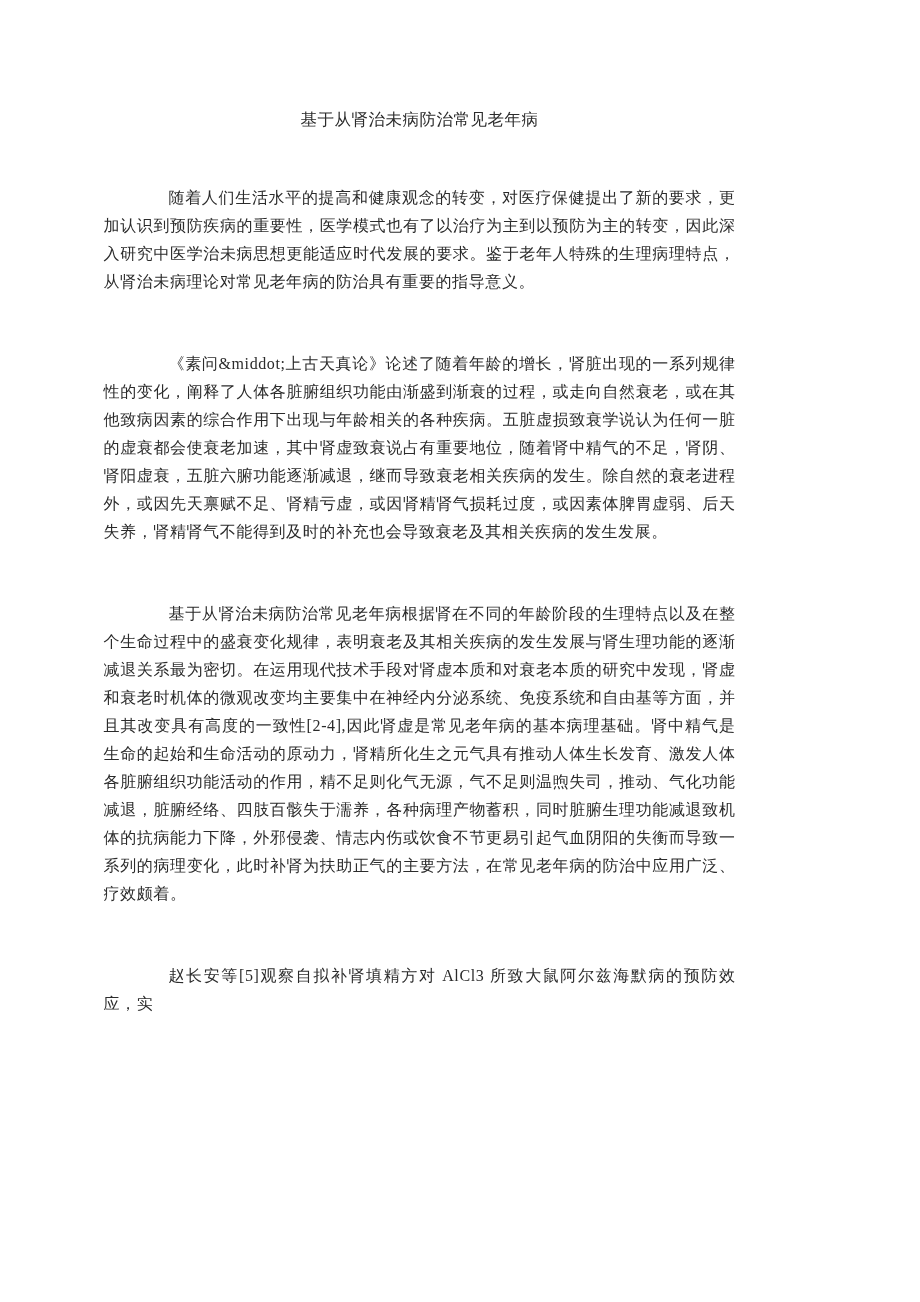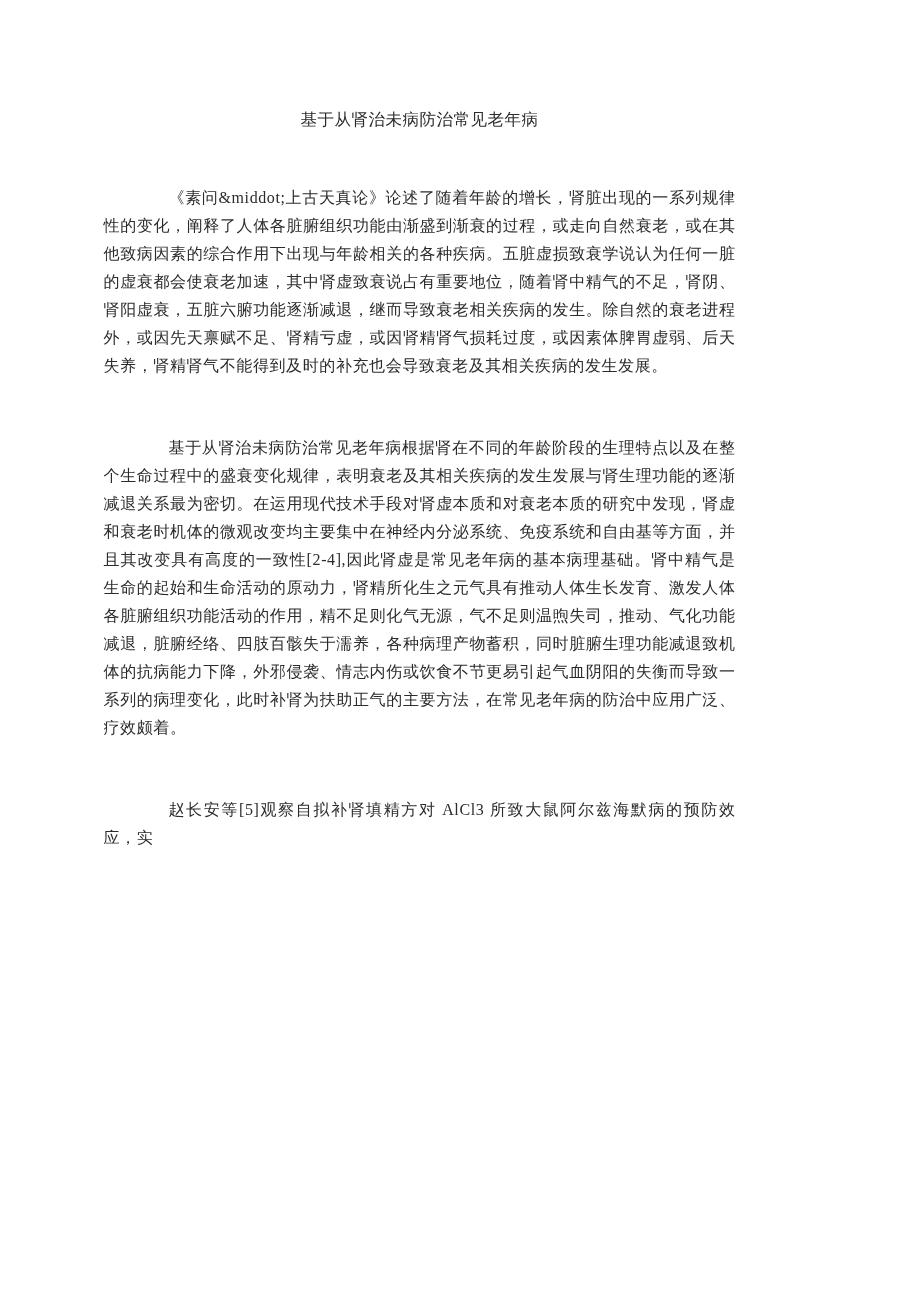--- a/index.html
+++ b/index.html
@@ -42,20 +42,21 @@
     margin-bottom: 0;
   }
 </style>
 </head>
 <body>
 
 <div class="page">
   <div class="content">
     <h1 class="doc-title">基于从肾治未病防治常见老年病</h1>
 
+    <p class="para">随着人们生活水平的提高和健康观念的转变，对医疗保健提出了新的要求，更加认识到预防疾病的重要性，医学模式也有了以治疗为主到以预防为主的转变，因此深入研究中医学治未病思想更能适应时代发展的要求。鉴于老年人特殊的生理病理特点，从肾治未病理论对常见老年病的防治具有重要的指导意义。</p>
 
 
     <p class="para">《素问&amp;middot;上古天真论》论述了随着年龄的增长，肾脏出现的一系列规律性的变化，阐释了人体各脏腑组织功能由渐盛到渐衰的过程，或走向自然衰老，或在其他致病因素的综合作用下出现与年龄相关的各种疾病。五脏虚损致衰学说认为任何一脏的虚衰都会使衰老加速，其中肾虚致衰说占有重要地位，随着肾中精气的不足，肾阴、肾阳虚衰，五脏六腑功能逐渐减退，继而导致衰老相关疾病的发生。除自然的衰老进程外，或因先天禀赋不足、肾精亏虚，或因肾精肾气损耗过度，或因素体脾胃虚弱、后天失养，肾精肾气不能得到及时的补充也会导致衰老及其相关疾病的发生发展。</p>
 
     <p class="para">基于从肾治未病防治常见老年病根据肾在不同的年龄阶段的生理特点以及在整个生命过程中的盛衰变化规律，表明衰老及其相关疾病的发生发展与肾生理功能的逐渐减退关系最为密切。在运用现代技术手段对肾虚本质和对衰老本质的研究中发现，肾虚和衰老时机体的微观改变均主要集中在神经内分泌系统、免疫系统和自由基等方面，并且其改变具有高度的一致性[2-4],因此肾虚是常见老年病的基本病理基础。肾中精气是生命的起始和生命活动的原动力，肾精所化生之元气具有推动人体生长发育、激发人体各脏腑组织功能活动的作用，精不足则化气无源，气不足则温煦失司，推动、气化功能减退，脏腑经络、四肢百骸失于濡养，各种病理产物蓄积，同时脏腑生理功能减退致机体的抗病能力下降，外邪侵袭、情志内伤或饮食不节更易引起气血阴阳的失衡而导致一系列的病理变化，此时补肾为扶助正气的主要方法，在常见老年病的防治中应用广泛、疗效颇着。</p>
 
     <p class="para">赵长安等[5]观察自拟补肾填精方对 AlCl3 所致大鼠阿尔兹海默病的预防效应，实</p>
   </div>
 </div>
 

